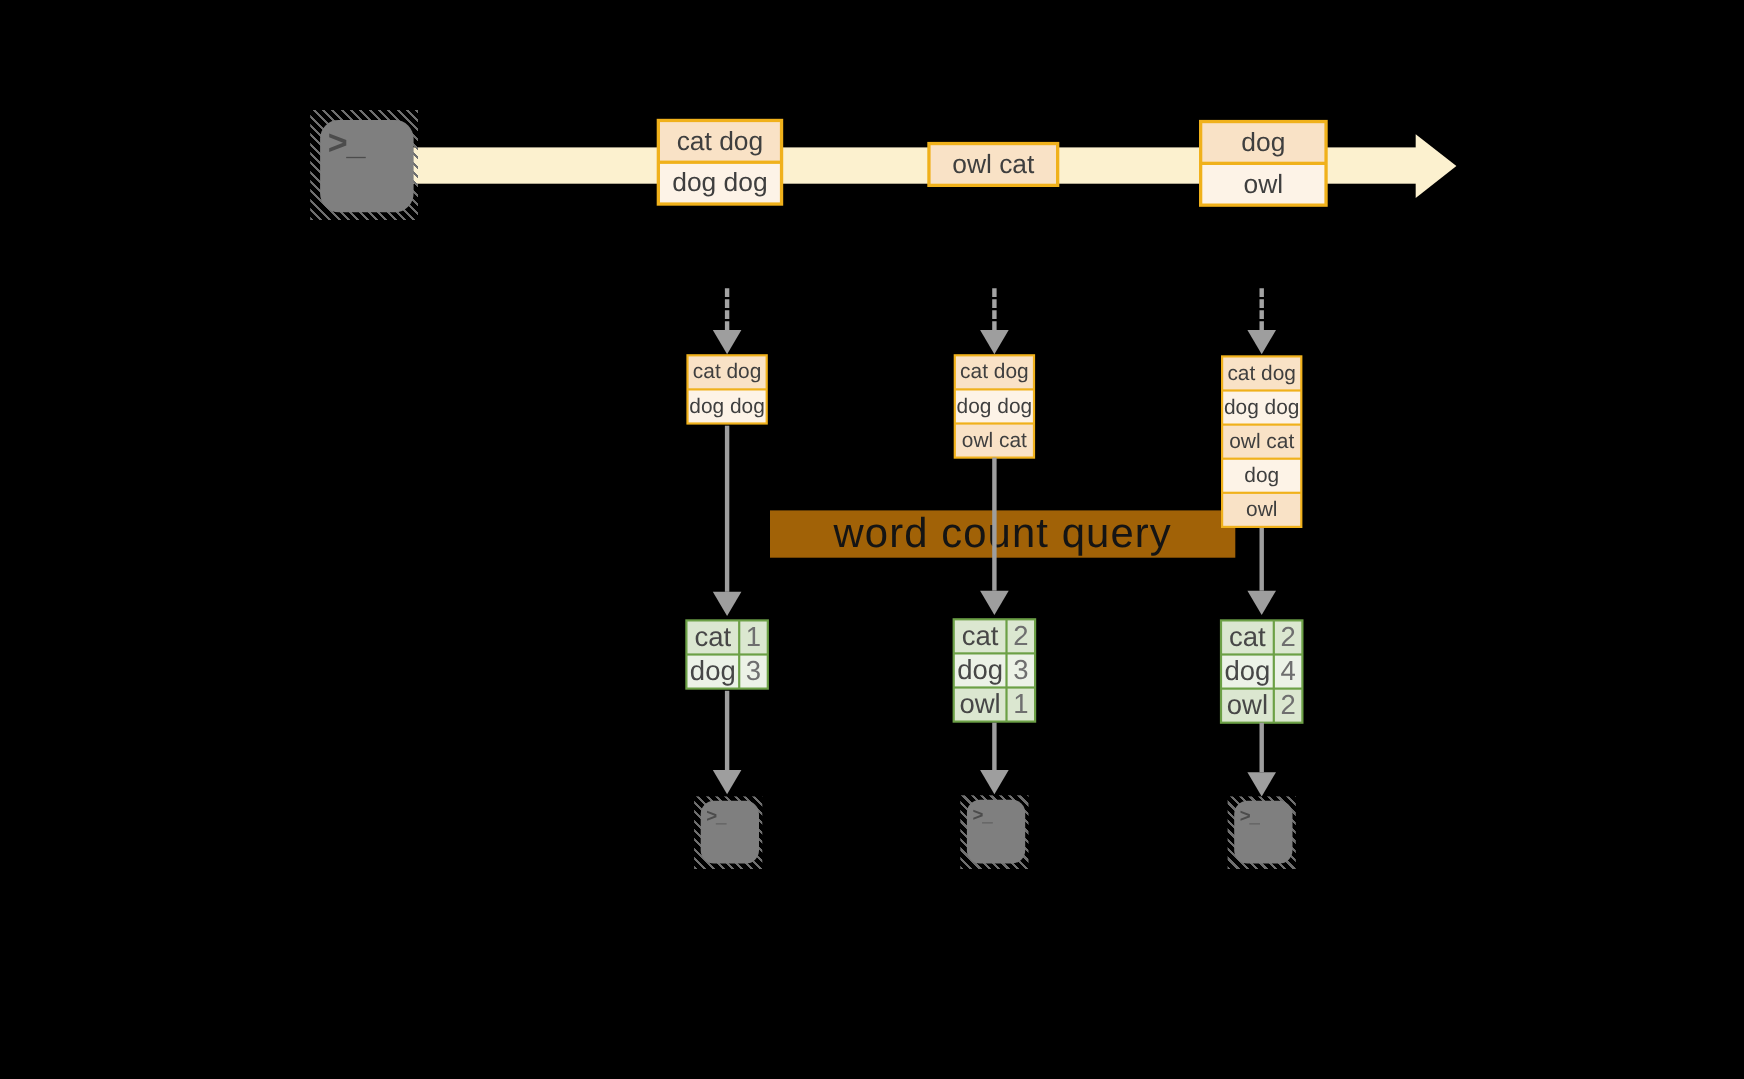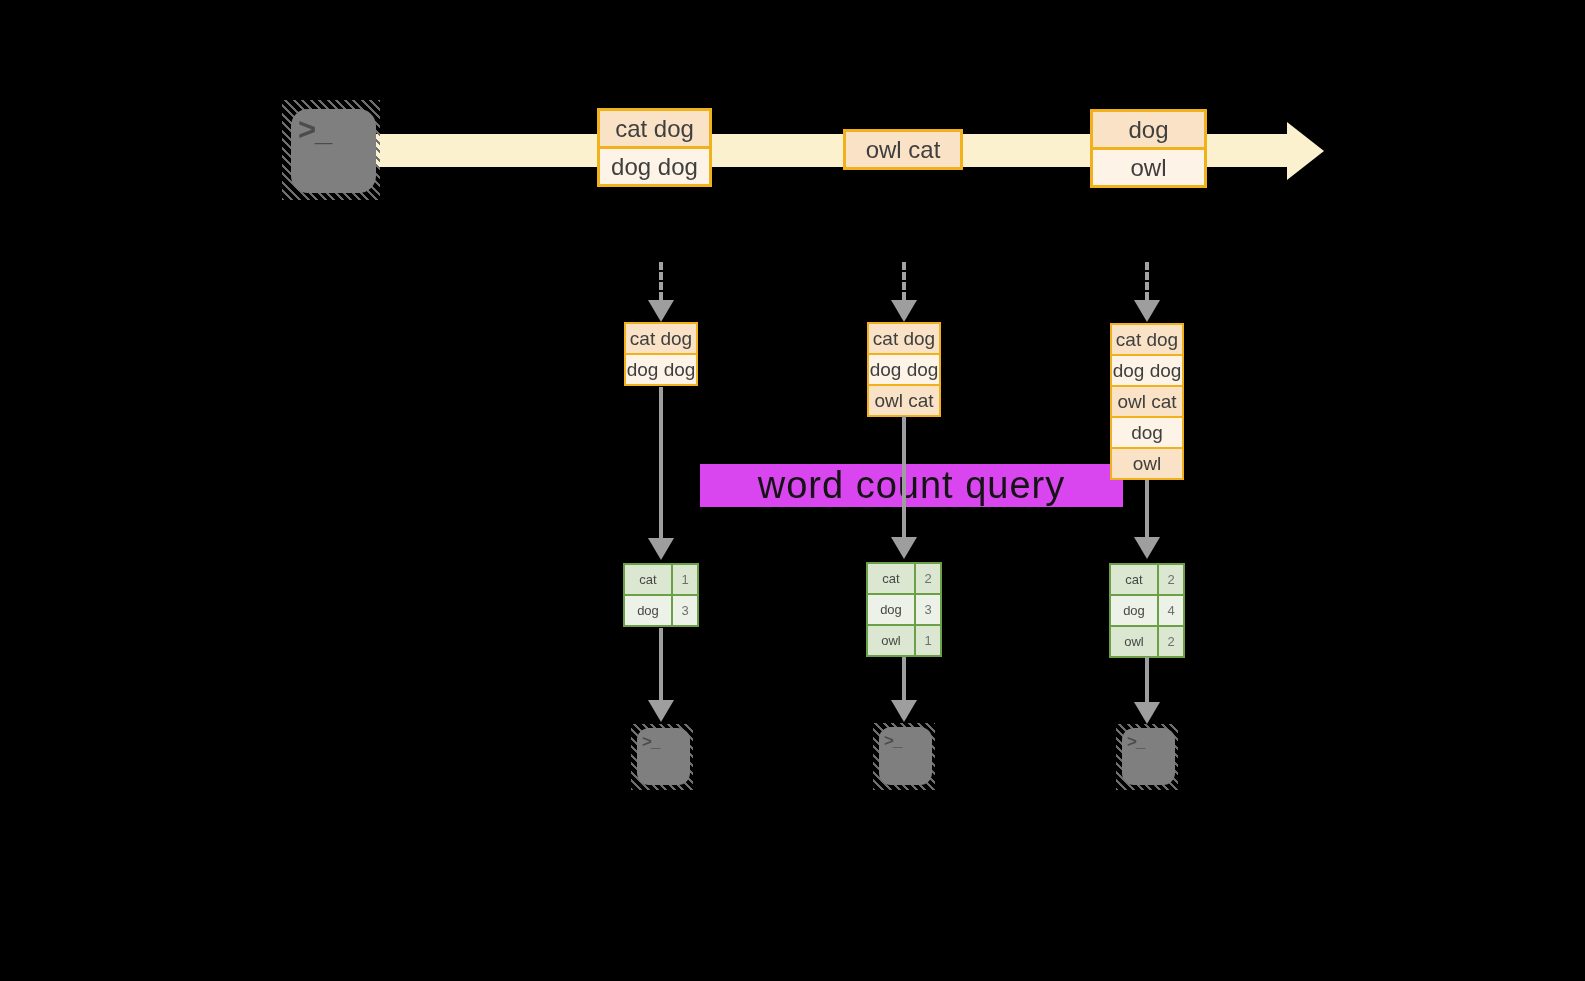--- a/index.html
+++ b/index.html
@@ -18,39 +18,39 @@
   .stack-box{padding:2px;gap:2px;}
   .orow{display:flex;align-items:center;justify-content:center;color:#3f3f3f;}
   .event-row{height:35px;font-size:24px;}
   .stack-row{height:29px;font-size:19px;}
   .row-a{background:#f9e2c6;}
   .row-b{background:#fdf3e7;}
 
   
   .gtable{background:#6ca046;padding:2px;display:flex;flex-direction:column;gap:2px;box-sizing:border-box;}
   .grow{display:flex;gap:2px;height:29px;}
-  .gcell{display:flex;align-items:center;justify-content:center;font-size:13px;}
+  .gcell{display:flex;align-items:center;justify-content:center;font-size:25px;}
   .gword{width:46px;color:#474747;}
   .gval{width:24px;color:#6f6f6f;}
   .g-a{background:#dbe7d0;}
   .g-b{background:#ecf2e7;}
 
   
   .vline{width:0;border-left:4px solid #9e9e9e;}
   .vdash{width:0;border-left:4px dashed #a3a3a3;}
   .head-down{width:0;height:0;border-left:13px solid transparent;
              border-right:13px solid transparent;border-top:22px solid #9e9e9e;}
 
   
   .term{background:repeating-linear-gradient(45deg,#6f6f6f 0 2px,transparent 2px 6px);}
   .term-body{position:absolute;background:#7f7f7f;}
   .prompt{position:absolute;color:#4c4c4c;font-weight:bold;letter-spacing:-1px;}
 
   
-  .wcq-band{background:#d946ef;display:flex;align-items:center;justify-content:center;
+  .wcq-band{background:#a16207;display:flex;align-items:center;justify-content:center;
             font-size:38px;font-weight:300;color:#141414;letter-spacing:1px;}
 </style>
 </head>
 <body>
 
 <div class="canvas">
 
   <div class="abs stream-band" style="left:372px;top:134px;width:916px;height:33px;"></div>
   <div class="abs stream-head" style="left:1287px;top:122px;"></div>
 

